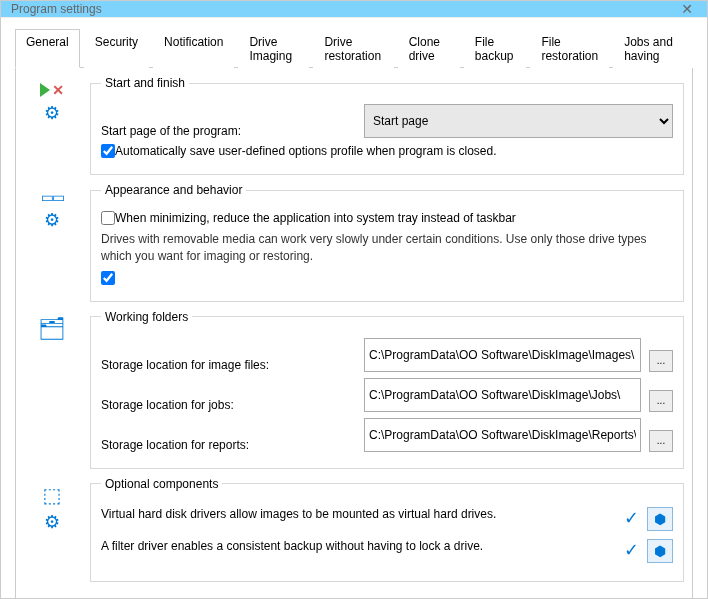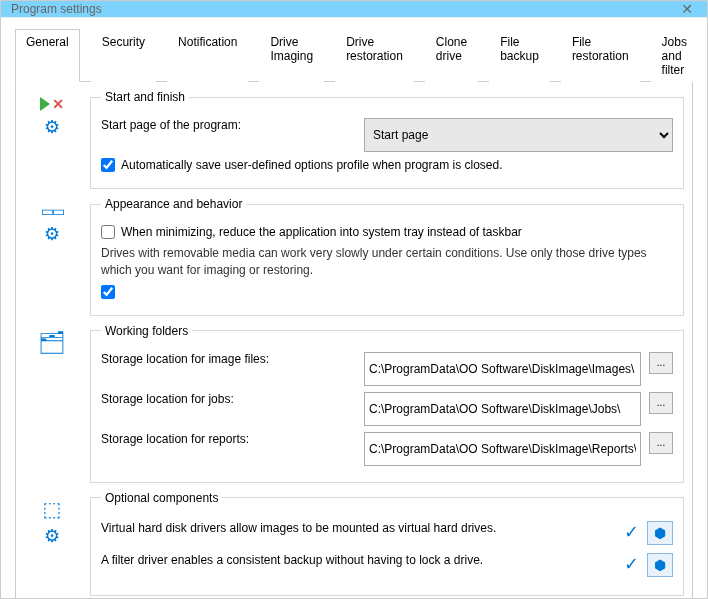--- a/index.html
+++ b/index.html
@@ -7,35 +7,35 @@
 .window { width: 708px; height: 599px; border: 1px solid #ccc; display: flex; flex-direction: column; background: #fff; }
 .titlebar { height: 30px; display: flex; align-items: center; padding: 0 10px; background: #7dd3fc; border-bottom: 1px solid #eee; color: #666; }
 .titlebar .title { flex: 1; font-size: 12px; }
 .titlebar .close { width: 20px; text-align: center; color: #666; font-size: 14px; cursor: pointer; }
 .banner { height: 54px; background: linear-gradient(135deg, #3a3a3a 0%, #2a2a2a 60%, #555 100%); color: #fff; display: flex; align-items: center; padding: 0 16px; position: relative; overflow: hidden; }
 .banner-text { font-size: 13px; z-index: 2; }
 .banner-clock { position: absolute; right: 20px; top: -5px; width: 64px; height: 64px; border-radius: 50%; background: radial-gradient(circle at 40% 40%, #f5f5e8, #d8d8c8); border: 2px solid #888; z-index: 1; }
 .banner-clock::before { content: ""; position: absolute; left: 50%; top: 50%; width: 2px; height: 18px; background: #333; transform-origin: bottom; transform: translate(-50%,-100%) rotate(45deg); }
 .banner-clock::after { content: ""; position: absolute; left: 50%; top: 50%; width: 2px; height: 12px; background: #333; transform-origin: bottom; transform: translate(-50%,-100%) rotate(-60deg); }
 .tabs-wrap { padding: 10px 14px 0 14px; flex: 1; display: flex; flex-direction: column; }
-.tabs { display: flex; border-bottom: 1px solid #ccc; gap: 11px; }
+.tabs { display: flex; border-bottom: 1px solid #ccc; gap: 4px; }
 .tab { padding: 5px 10px; font-size: 12px; cursor: pointer; border: 1px solid transparent; border-bottom: none; position: relative; top: 1px; background: #fff; }
 .tab.active { border-color: #ccc; background: #fff; border-bottom: 1px solid #fff; }
 .tab-content { border: 1px solid #ccc; border-top: none; flex: 1; padding: 8px 8px 12px 8px; overflow: auto; }
 .section { display: flex; gap: 10px; margin-bottom: 8px; }
 .section-icon { width: 56px; flex: none; display: flex; flex-direction: column; align-items: center; padding-top: 6px; gap: 4px; }
 .section-body { flex: 1; }
 fieldset { border: 1px solid #d8d8d8; padding: 8px 10px 10px 10px; }
 legend { font-size: 12px; padding: 0 4px; color: #000; }
-.row { display: flex; align-items: flex-start; gap: 8px; margin: 6px 0; }
+.row { display: flex; align-items: flex-end; gap: 8px; margin: 6px 0; }
 .row-label { width: 255px; flex: none; }
 select, input[type=text] { font-family: inherit; font-size: 12px; padding: 2px 4px; border: 1px solid #aaa; background: #fff; height: 34px; }
 select { background: #e8e8e8; }
 .wide { flex: 1; }
-.checkbox-row { display: flex; align-items: center; gap: 6px; margin: 6px 0; }
+.checkbox-row { display: flex; align-items: center; margin: 6px 0; }
 .checkbox-row input { width: 14px; height: 14px; }
 .note { color: #333; font-size: 12px; line-height: 1.4; margin: 0 0; }
 .browse-btn { width: 24px; height: 22px; border: 1px solid #aaa; background: #eee; cursor: pointer; font-size: 10px; display: flex; align-items: center; justify-content: center; }
 .opt-row { display: flex; align-items: flex-start; gap: 8px; margin: 8px 0; }
 .opt-text { flex: 1; }
 .check-icon { color: #0078d7; font-size: 18px; }
 .cube-btn { width: 26px; height: 24px; border: 1px solid #8cb8e0; background: #e8f2fb; display: flex; align-items: center; justify-content: center; color: #0078d7; cursor: pointer; font-size: 14px; }
 .footer { padding: 10px 14px 14px 14px; display: flex; align-items: center; gap: 8px; }
 .footer .spacer { flex: 1; }
 .btn { min-width: 82px; height: 24px; border: 1px solid #aaa; background: #eee; font-family: inherit; font-size: 12px; cursor: pointer; padding: 0 10px; }
@@ -67,21 +67,21 @@
   <div class="tabs-wrap">
     <div class="tabs">
       <div class="tab active">General</div>
       <div class="tab">Security</div>
       <div class="tab">Notification</div>
       <div class="tab">Drive Imaging</div>
       <div class="tab">Drive restoration</div>
       <div class="tab">Clone drive</div>
       <div class="tab">File backup</div>
       <div class="tab">File restoration</div>
-      <div class="tab">Jobs and filter</div>
+      <div class="tab">Jobs and having</div>
     </div>
 
     <div class="tab-content">
 
       <div class="section">
         <div class="section-icon">
           <span class="ico-pair">
             <span class="ico-play"></span>
             <span class="ico-x">✕</span>
           </span>

